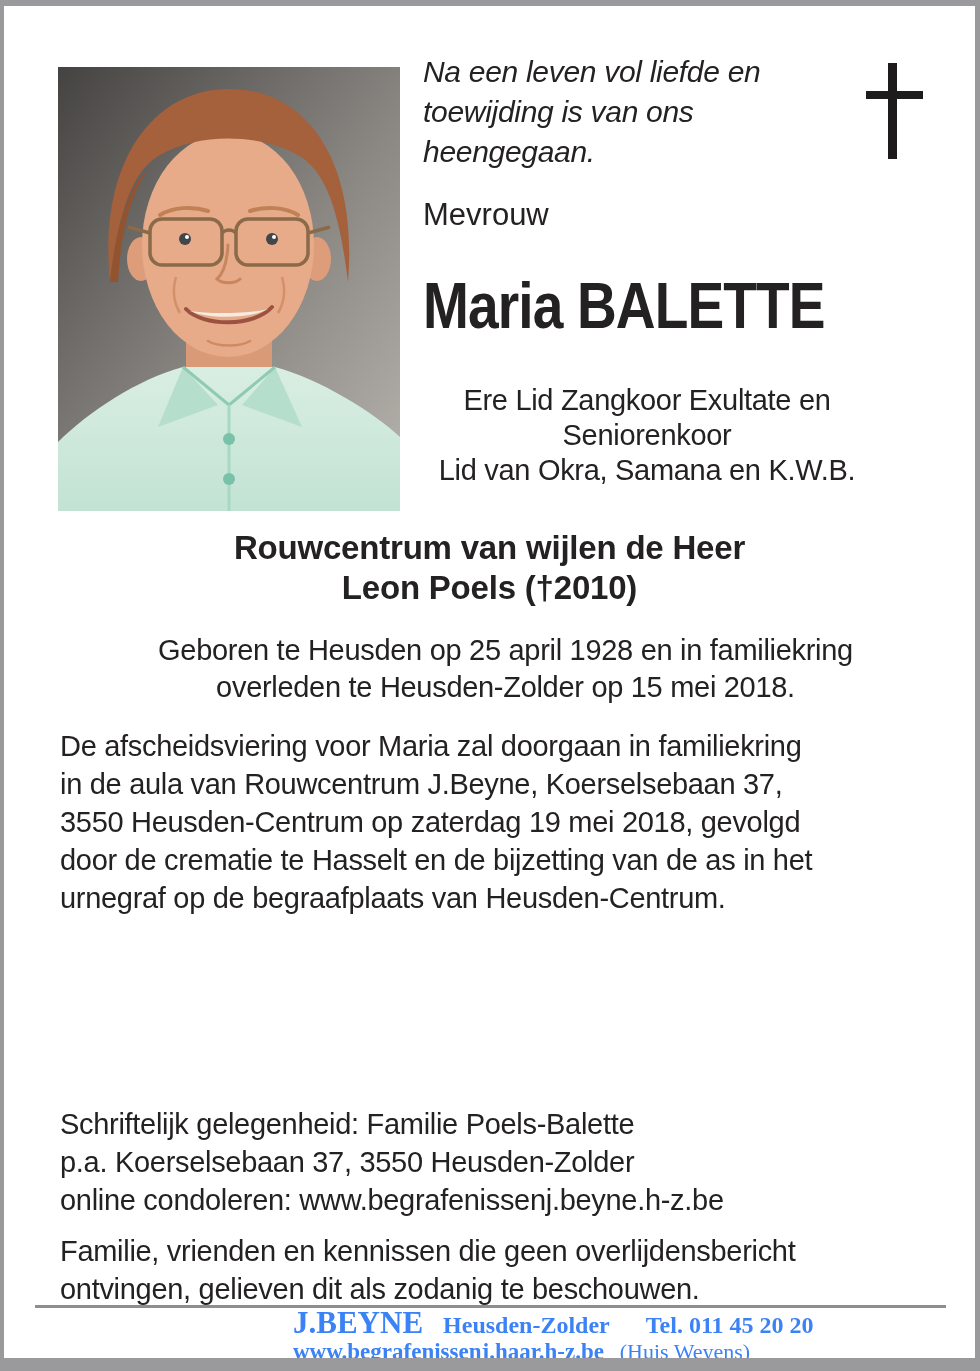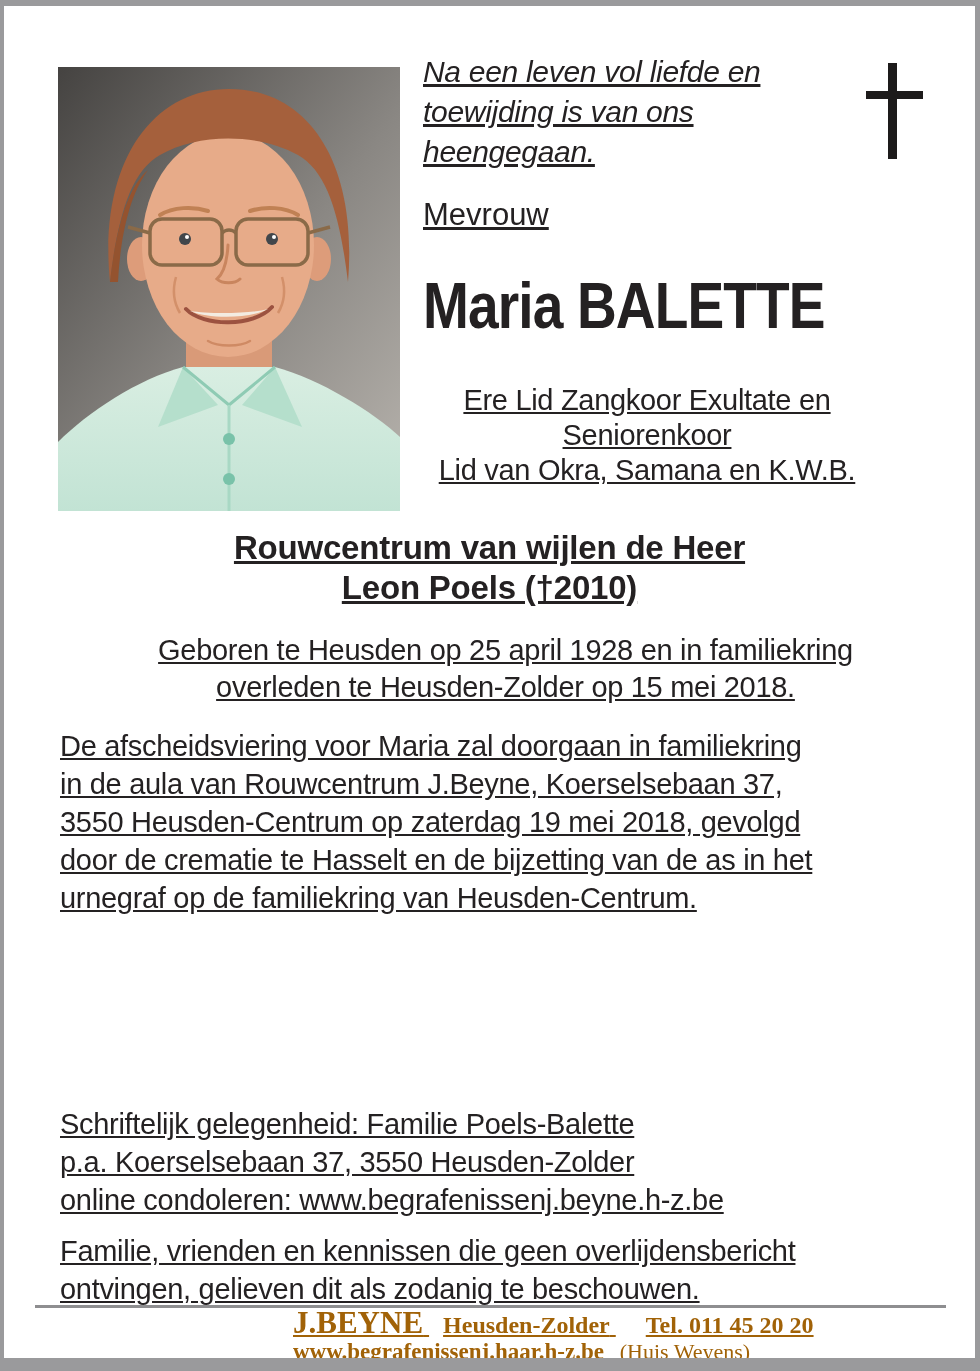--- a/index.html
+++ b/index.html
@@ -1,19 +1,19 @@
 <!DOCTYPE html>
 <html><head>
 <meta charset="utf-8">
 <style>
   html,body{margin:0;padding:0;}
   body{width:980px;height:1371px;position:relative;font-family:"Liberation Sans",sans-serif;}
   .page{position:absolute;left:0;top:0;width:980px;height:1371px;background:#9a9a9c;}
   .card{position:absolute;left:4px;top:6px;width:971px;height:1352px;background:#ffffff;color:#242122;overflow:hidden;}
-  .abs{position:absolute;white-space:nowrap;text-decoration:underline;}
+  .abs{position:absolute;white-space:nowrap;}
 
   .photo{position:absolute;left:54px;top:61px;width:342px;height:444px;overflow:hidden;}
   .photo svg{display:block;}
 
   .cross-v{position:absolute;left:884px;top:57px;width:9px;height:96px;background:#1d1b1b;}
   .cross-h{position:absolute;left:862px;top:85px;width:57px;height:8px;background:#1d1b1b;}
 
   .quote{left:419px;top:46px;font-size:30px;line-height:40px;font-style:italic;letter-spacing:-0.3px;}
   .salutation{left:419px;top:191px;font-size:31px;line-height:36px;}
   .name{left:419px;top:263px;font-size:64px;line-height:74px;font-weight:bold;letter-spacing:-1px;}
@@ -23,21 +23,21 @@
   .spouse{left:0;top:522px;width:971px;text-align:center;font-size:33px;line-height:40px;font-weight:bold;letter-spacing:-0.2px;}
   .life{left:16px;top:626px;width:971px;text-align:center;font-size:29px;line-height:37px;letter-spacing:-0.3px;}
 
   .par{font-size:29px;line-height:38px;letter-spacing:-0.3px;}
   .service{left:56px;top:721px;}
   .visitation{left:56px;top:934px;}
   .condolences{left:56px;top:1099px;}
   .notice{left:56px;top:1226px;}
 
   .footer-rule{position:absolute;left:31px;top:1299px;width:911px;height:3px;background:#8e8e90;}
-  .footer{left:289px;top:1303px;font-family:"Liberation Serif",serif;color:#a16207;}
+  .footer{left:289px;top:1303px;font-family:"Liberation Serif",serif;color:#3b82f6;}
   .footer .l1{font-size:24px;line-height:28px;}
   .footer .fh-name{font-size:31px;font-weight:bold;}
   .footer .fh-city{font-weight:bold;margin-left:14px;}
   .footer .fh-tel{font-weight:bold;margin-left:30px;}
   .footer .l2{font-size:23px;line-height:25px;}
   .footer .fh-web{font-weight:bold;}
   .footer .fh-note{margin-left:10px;font-size:22px;}
 </style>
 </head>
 <body>
@@ -123,21 +123,21 @@
     <div class="abs life">
       <div>Geboren te Heusden op 25 april 1928 en in familiekring</div>
       <div>overleden te Heusden-Zolder op 15 mei 2018.</div>
     </div>
 
     <div class="abs par service">
       <div>De afscheidsviering voor Maria zal doorgaan in familiekring</div>
       <div>in de aula van Rouwcentrum J.Beyne, Koerselsebaan 37,</div>
       <div>3550 Heusden-Centrum op zaterdag 19 mei 2018, gevolgd</div>
       <div>door de crematie te Hasselt en de bijzetting van de as in het</div>
-      <div>urnegraf op de familiekring van Heusden-Centrum.</div>
+      <div>urnegraf op de begraafplaats van Heusden-Centrum.</div>
     </div>
 
 
     <div class="abs par condolences">
       <div>Schriftelijk gelegenheid: Familie Poels-Balette</div>
       <div>p.a. Koerselsebaan 37, 3550 Heusden-Zolder</div>
       <div>online condoleren: www.begrafenissenj.beyne.h-z.be</div>
     </div>
 
     <div class="abs par notice">

